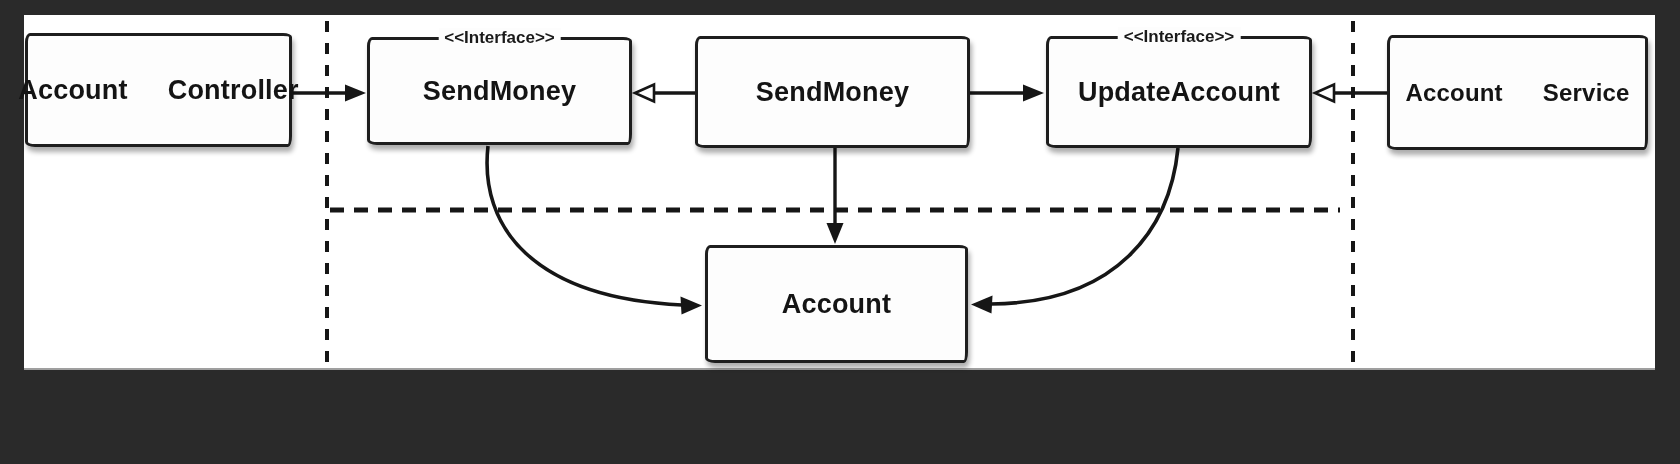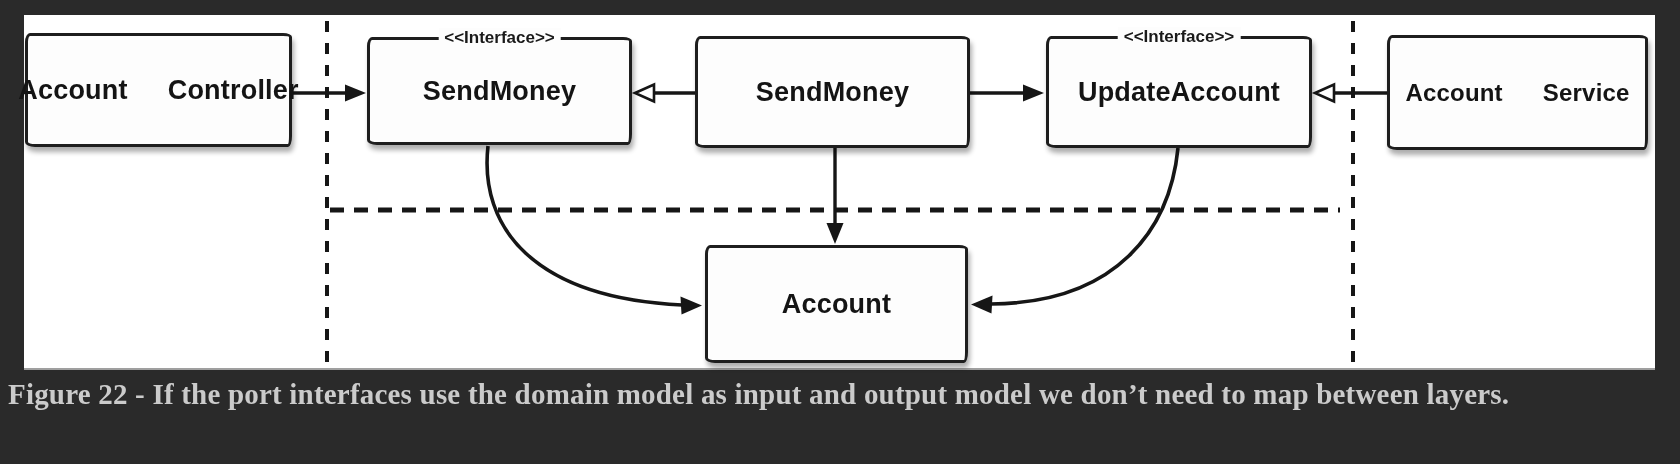--- a/index.html
+++ b/index.html
@@ -167,15 +167,14 @@
       <span class="line">Account</span>
       <span class="line">Service</span>
     </div>
 
     <div class="node node-account">
       <span class="line">Account</span>
     </div>
 
   </div>
 
-  <div class="figure-caption">Figure 22 - If the port interfaces use the domain model as input and output model we don’t need to map between layers.</div>
 
 </div>
 
 </body></html>

